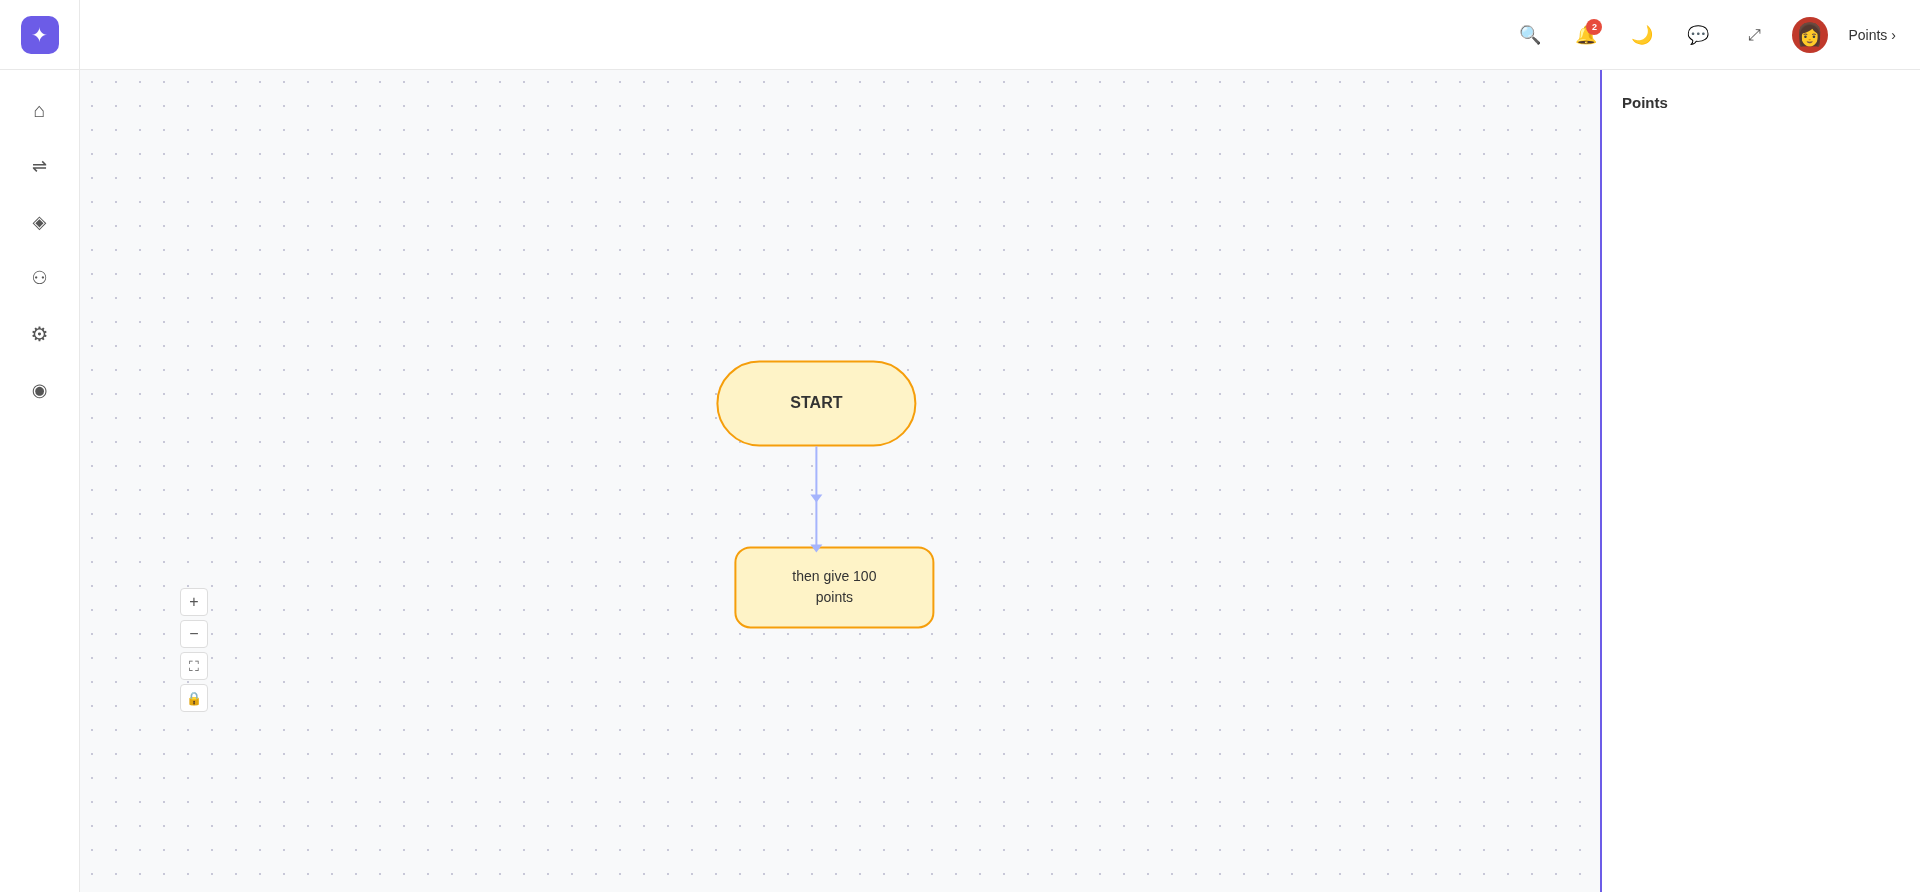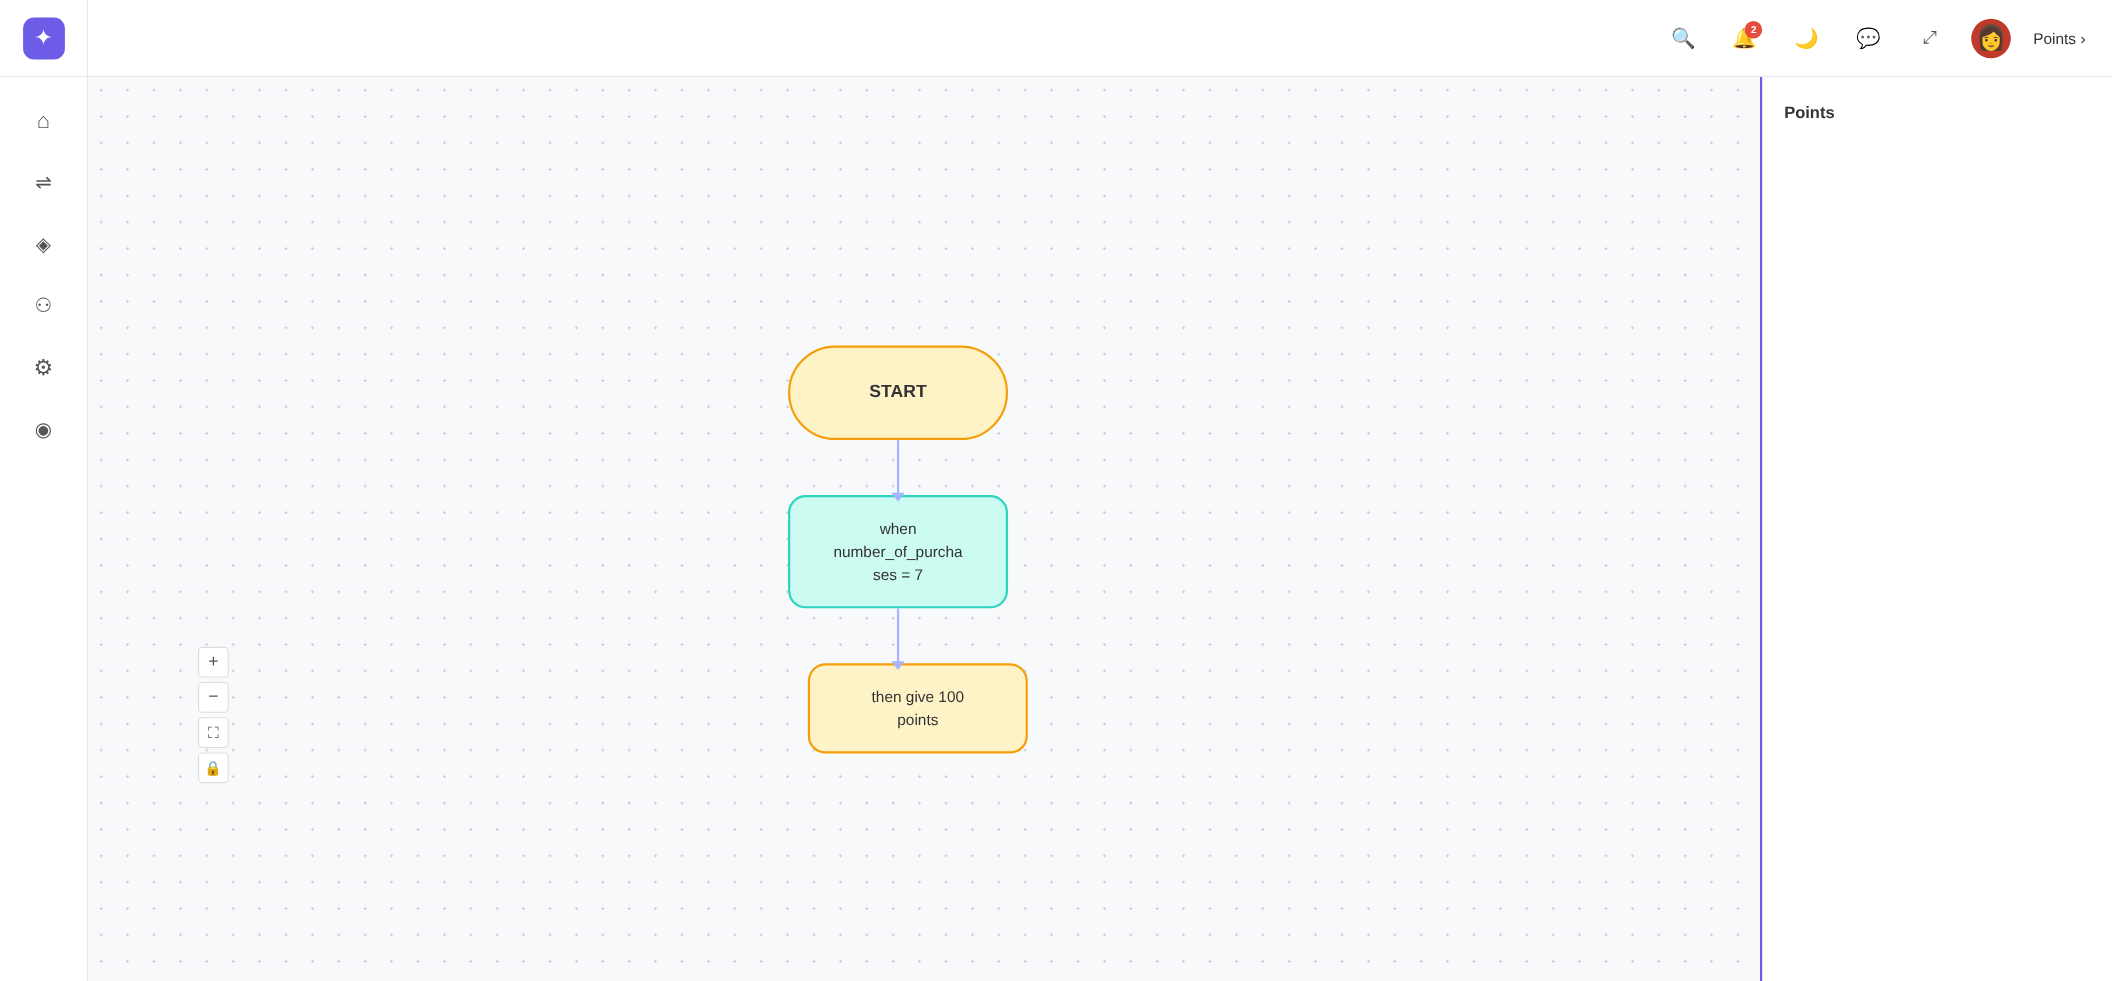--- a/index.html
+++ b/index.html
@@ -333,23 +333,20 @@
       </div>
 
       <div class="flowchart">
 
         <div class="node-start">
           <span>START</span>
         </div>
 
         <div class="connector"></div>
 
-        <div class="node-condition">
-          <span>when<br>number_of_purcha<br>ses = 7</span>
-        </div>
 
         <div class="connector"></div>
 
         <div class="node-action">
           <span>then give 100<br>points</span>
         </div>
       </div>
     </div>
 
     <div class="right-panel">

